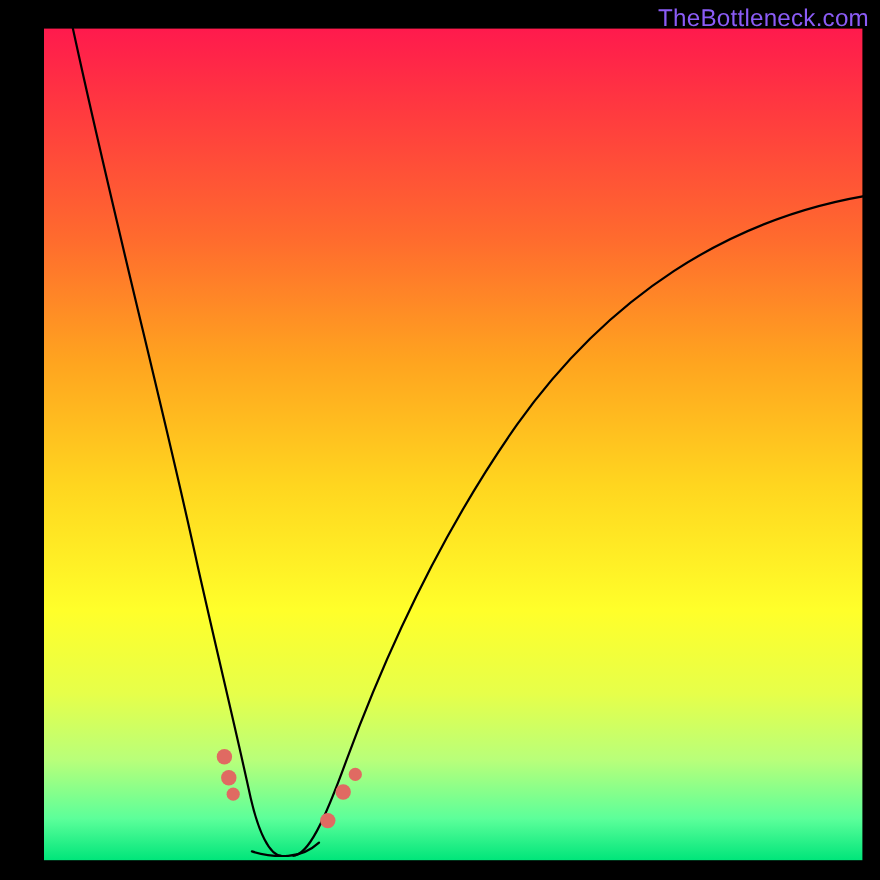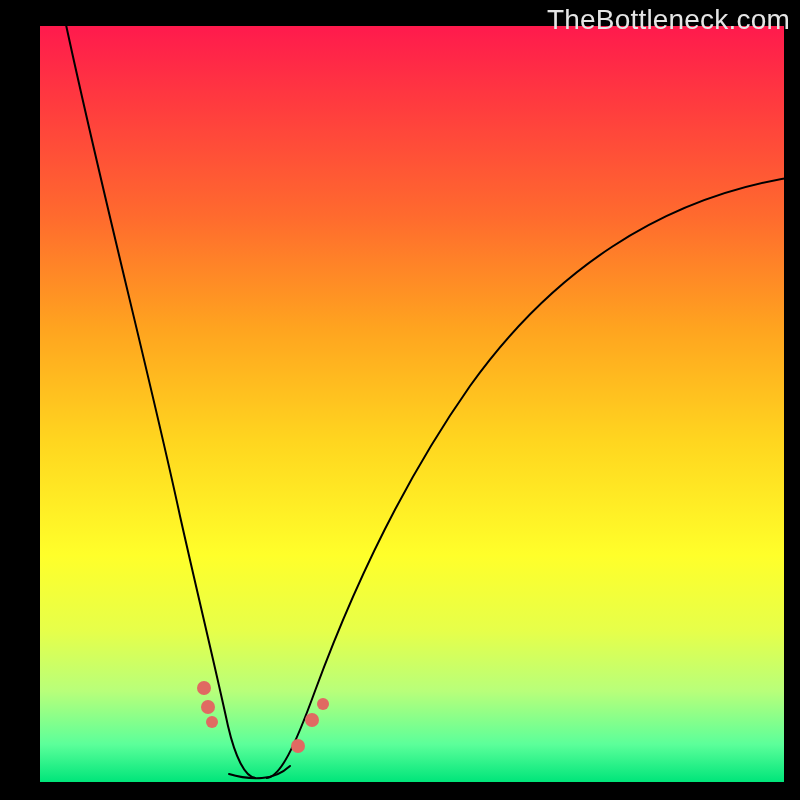--- a/index.html
+++ b/index.html
@@ -16,22 +16,22 @@
     left: 0;
     top: 0;
     width: 800px;
     height: 800px;
     background: #000;
   }
   .watermark {
     position: absolute;
     top: 4px;
     right: 10px;
-    color: #e5e5e5;
-    font-size: 28px;
+    color: #8b5cf6;
+    font-size: 22px;
     font-weight: 500;
     letter-spacing: 0.2px;
     z-index: 50;
     user-select: none;
   }
   .plot-area {
     position: absolute;
     left: 40px;
     top: 26px;
     width: 744px;

